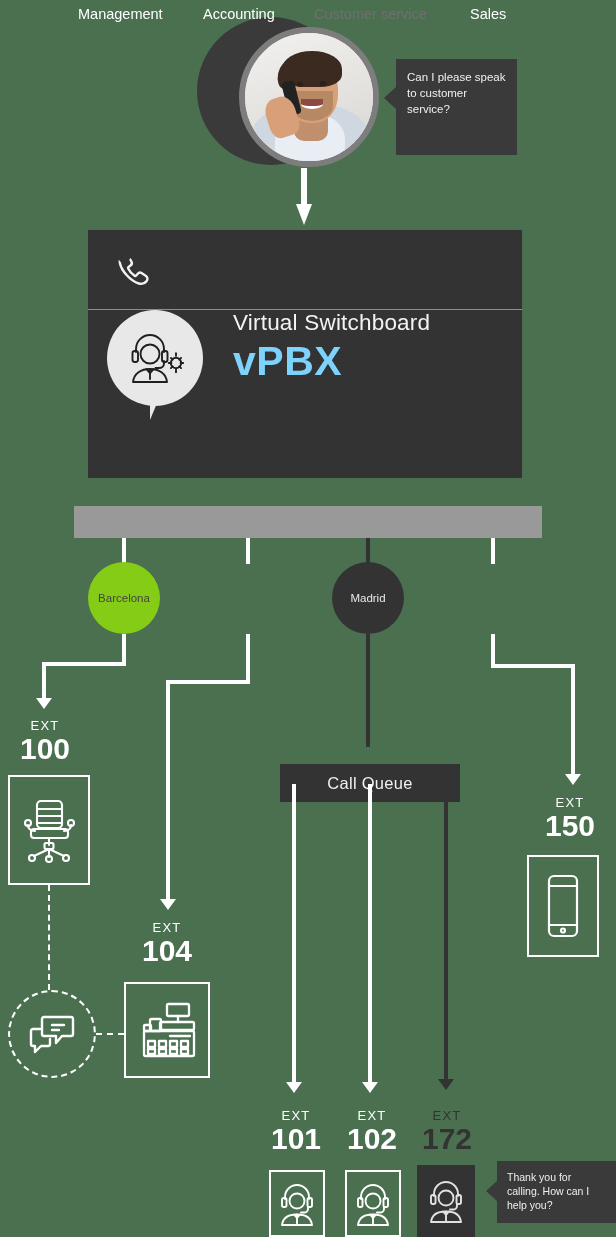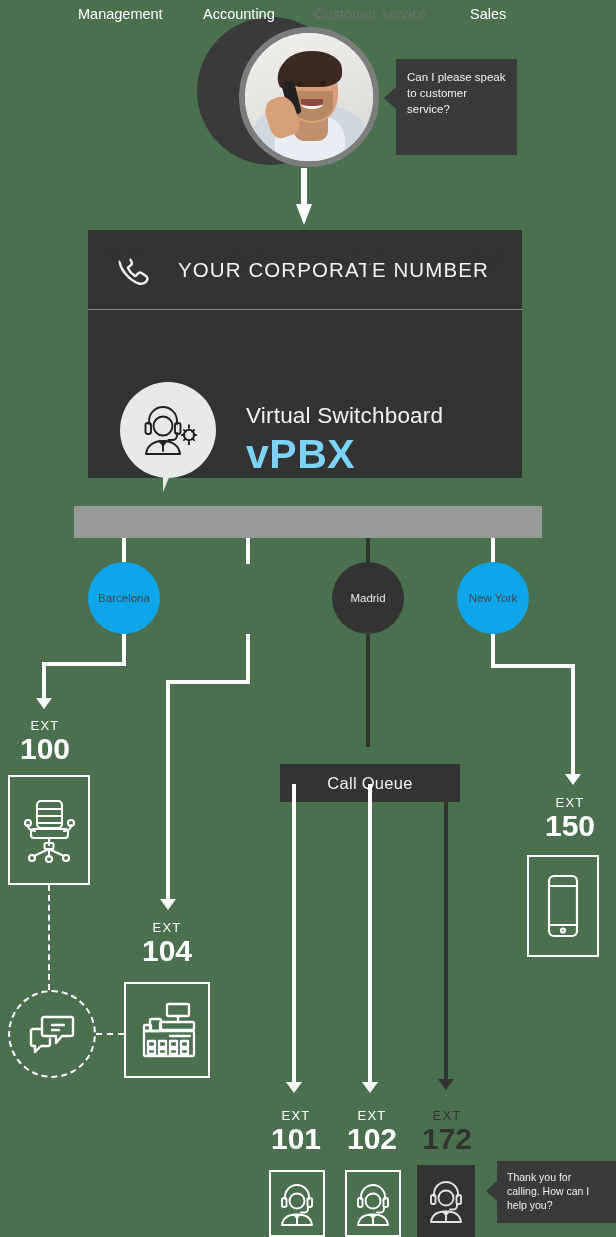--- a/index.html
+++ b/index.html
@@ -68,21 +68,21 @@
     position:absolute; left:88px; top:230px; width:434px; height:248px;
     background:#333333;
   }
   .pbx-head {
     height:80px; display:flex; align-items:center; padding-left:26px; gap:24px;
     border-bottom:1px solid #8e8e8e;
   }
   .pbx-head .title {
     color:#f2f2f2; font-size:20.5px; letter-spacing:1.1px; font-weight:400;
   }
-  .pbx-body { display:flex; align-items:flex-end; height:168px; padding-left:32px; gap:30px; }
+  .pbx-body { display:flex; align-items:flex-start; height:168px; padding-left:19px; gap:30px; }
   .pin {
     position:relative; width:96px; height:96px; flex:none;
   }
   .pin .ball {
     position:absolute; left:0; top:0; width:96px; height:96px;
     border-radius:50%; background:#e8e8e8;
   }
   .pin .tip {
     position:absolute; left:43px; top:62px; width:0; height:0;
     border-left:0 solid transparent; border-right:20px solid transparent;
@@ -103,21 +103,21 @@
     background:#999999;
   }
   .dept {
     position:absolute; top:6px; font-size:14.5px; color:#ffffff; white-space:nowrap;
   }
   .dept.active { color:#6f6f6f; }
 
   
   .city {
     position:absolute; width:72px; height:72px; border-radius:50%;
-    background:#0ea5e9; color:#444; display:flex; align-items:center;
+    background:#84cc16; color:#444; display:flex; align-items:center;
     justify-content:center; font-size:11.5px;
   }
   .city.dark { background:#333333; color:#e8e8e8; }
 
   
   .ln { position:absolute; background:#ffffff; }
   .ln.dark { background:#333333; }
   .arrow-d {
     position:absolute; width:0; height:0;
     border-left:8px solid transparent; border-right:8px solid transparent;
@@ -210,21 +210,20 @@
     </svg>
   </div>
 
   <div class="pbx">
     <div class="pbx-head">
       <span>
         <svg width="40" height="40" viewBox="0 0 40 40" fill="none" stroke="#f2f2f2" stroke-width="2.4" stroke-linecap="round">
           <path d="M9.5 6.5c2.2-1.6 4.4-1 5.6 1l2.3 4c.9 1.6.5 3-.9 4l-2 1.4c-.5.4-.6 1-.3 1.6 1.2 2.6 3.5 5.3 6.4 7.3.6.4 1.2.3 1.6-.2l1.6-1.9c1.1-1.3 2.6-1.5 4.1-.5l3.8 2.6c2 1.3 2.4 3.6.7 5.6-1.9 2.2-4.6 3-7.6 2.1-4.3-1.3-8.6-4.4-12-8.2C9.2 21.3 6.6 17 5.9 13c-.5-2.8.5-5.1 3.6-6.5z"></path>
         </svg>
       </span>
-      <span class="title">YOUR CORPORATE NUMBER</span>
     </div>
     <div class="pbx-body">
       <div class="pin">
         <div class="ball"></div>
         <div class="tip"></div>
         <div class="glyph">
           <svg width="62" height="54" viewBox="0 0 62 54" fill="none" stroke="#1f1f1f" stroke-width="1.9" stroke-linecap="round" stroke-linejoin="round">
             <path d="M12 22v-3a14 14 0 0 1 28 0v3"></path>
             <rect x="8.5" y="21" width="5.5" height="11" rx="2.2"></rect>
             <rect x="38" y="21" width="5.5" height="11" rx="2.2"></rect>
@@ -255,21 +254,20 @@
   <div class="dept active" style="left:314px;">Customer service</div>
   <div class="dept" style="left:470px;">Sales</div>
 
   <div class="ln" style="left:122px; top:538px; width:4px; height:26px;"></div>
   <div class="ln" style="left:246px; top:538px; width:4px; height:26px;"></div>
   <div class="ln dark" style="left:366px; top:538px; width:4px; height:26px;"></div>
   <div class="ln" style="left:491px; top:538px; width:4px; height:26px;"></div>
 
   <div class="city" style="left:88px;  top:562px;">Barcelona</div>
   <div class="city dark" style="left:332px; top:562px;">Madrid</div>
-  <div class="city" style="left:457px; top:562px;">New York</div>
 
   <div class="ln" style="left:122px; top:634px; width:4px; height:32px;"></div>
   <div class="ln" style="left:42px;  top:662px; width:84px; height:4px;"></div>
   <div class="ln" style="left:42px;  top:662px; width:4px; height:38px;"></div>
   <div class="arrow-d" style="left:36px; top:698px;"></div>
 
   <div class="ln" style="left:246px; top:634px; width:4px; height:50px;"></div>
   <div class="ln" style="left:166px; top:680px; width:84px; height:4px;"></div>
   <div class="ln" style="left:166px; top:680px; width:4px; height:221px;"></div>
   <div class="arrow-d" style="left:160px; top:899px;"></div>

